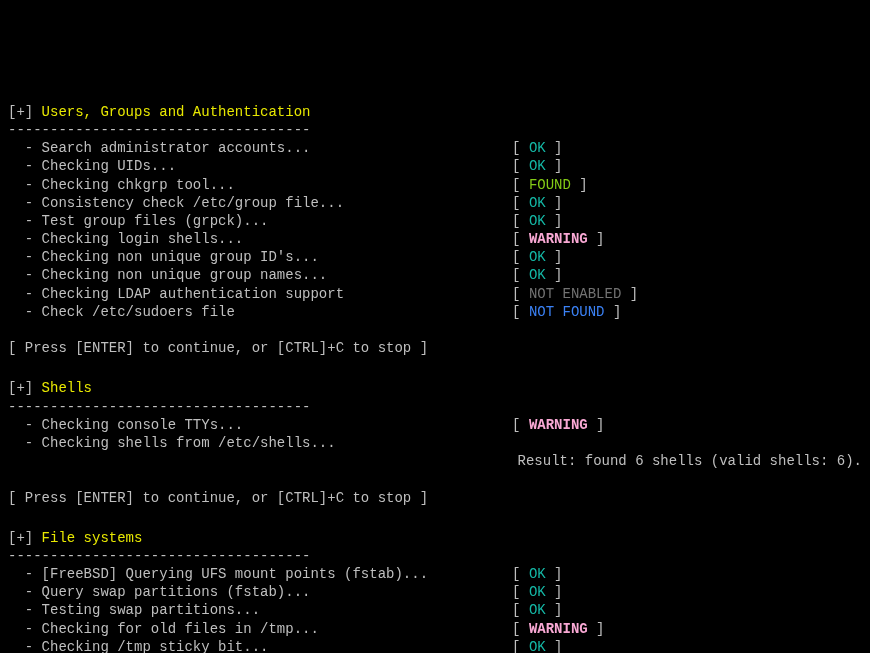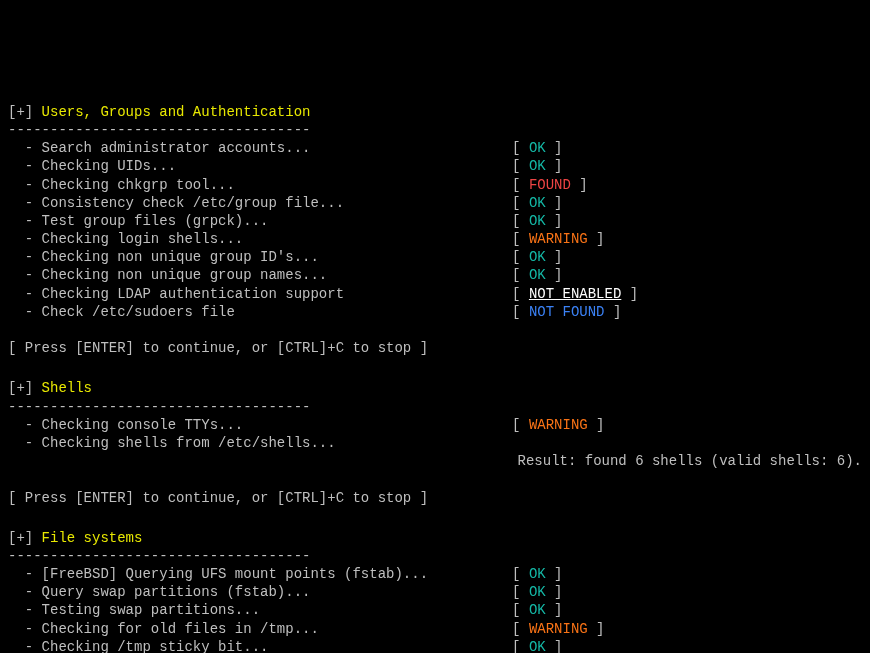--- a/index.html
+++ b/index.html
@@ -15,23 +15,23 @@
       overflow: hidden;
       white-space: pre;
     }
     .section { margin-top: 22px; }
     .header-line { }
     .plus-sign { color: #bfbfbf; }
     .header-title { color: #e8e800; margin-top: 16px; }
     .divider { color: #bfbfbf; }
     .check-row { }
     .status-ok { color: #14b8a6; }
-    .status-warning { color: #f97316; }
-    .status-found { color: #ef4444; }
-    .status-notenabled { color: #ffffff; text-decoration: underline; }
+    .status-warning { color: #f9a8d4; font-weight: bold; }
+    .status-found { color: #84cc16; }
+    .status-notenabled { color: #737373; }
     .status-notfound { color: #3b82f6; }
     .prompt { color: #bfbfbf; }
     .result-text { color: #bfbfbf; text-align: right; }
   </style>
 </head>
 <body>
 
 
 
 <div id="terminal"><div class="section"><div class="header-line"><span class="plus-sign">[+] </span><span class="header-title">Users, Groups and Authentication</span></div><div class="divider">------------------------------------</div><div class="check-row"><span>  - Search administrator accounts...                        </span><span>[ </span><span class="status-ok">OK</span><span> ]</span></div><div class="check-row"><span>  - Checking UIDs...                                        </span><span>[ </span><span class="status-ok">OK</span><span> ]</span></div><div class="check-row"><span>  - Checking chkgrp tool...                                 </span><span>[ </span><span class="status-found">FOUND</span><span> ]</span></div><div class="check-row"><span>  - Consistency check /etc/group file...                    </span><span>[ </span><span class="status-ok">OK</span><span> ]</span></div><div class="check-row"><span>  - Test group files (grpck)...                             </span><span>[ </span><span class="status-ok">OK</span><span> ]</span></div><div class="check-row"><span>  - Checking login shells...                                </span><span>[ </span><span class="status-warning">WARNING</span><span> ]</span></div><div class="check-row"><span>  - Checking non unique group ID's...                       </span><span>[ </span><span class="status-ok">OK</span><span> ]</span></div><div class="check-row"><span>  - Checking non unique group names...                      </span><span>[ </span><span class="status-ok">OK</span><span> ]</span></div><div class="check-row"><span>  - Checking LDAP authentication support                    </span><span>[ </span><span class="status-notenabled">NOT ENABLED</span><span> ]</span></div><div class="check-row"><span>  - Check /etc/sudoers file                                 </span><span>[ </span><span class="status-notfound">NOT FOUND</span><span> ]</span></div><div> </div><div class="prompt">[ Press [ENTER] to continue, or [CTRL]+C to stop ]</div></div><div class="section"><div class="header-line"><span class="plus-sign">[+] </span><span class="header-title">Shells</span></div><div class="divider">------------------------------------</div><div class="check-row"><span>  - Checking console TTYs...                                </span><span>[ </span><span class="status-warning">WARNING</span><span> ]</span></div><div class="check-row"><span>  - Checking shells from /etc/shells...</span></div><div class="result-text">    Result: found 6 shells (valid shells: 6).</div><div> </div><div class="prompt">[ Press [ENTER] to continue, or [CTRL]+C to stop ]</div></div><div class="section"><div class="header-line"><span class="plus-sign">[+] </span><span class="header-title">File systems</span></div><div class="divider">------------------------------------</div><div class="check-row"><span>  - [FreeBSD] Querying UFS mount points (fstab)...          </span><span>[ </span><span class="status-ok">OK</span><span> ]</span></div><div class="check-row"><span>  - Query swap partitions (fstab)...                        </span><span>[ </span><span class="status-ok">OK</span><span> ]</span></div><div class="check-row"><span>  - Testing swap partitions...                              </span><span>[ </span><span class="status-ok">OK</span><span> ]</span></div><div class="check-row"><span>  - Checking for old files in /tmp...                       </span><span>[ </span><span class="status-warning">WARNING</span><span> ]</span></div><div class="check-row"><span>  - Checking /tmp sticky bit...                             </span><span>[ </span><span class="status-ok">OK</span><span> ]</span></div></div></div>

